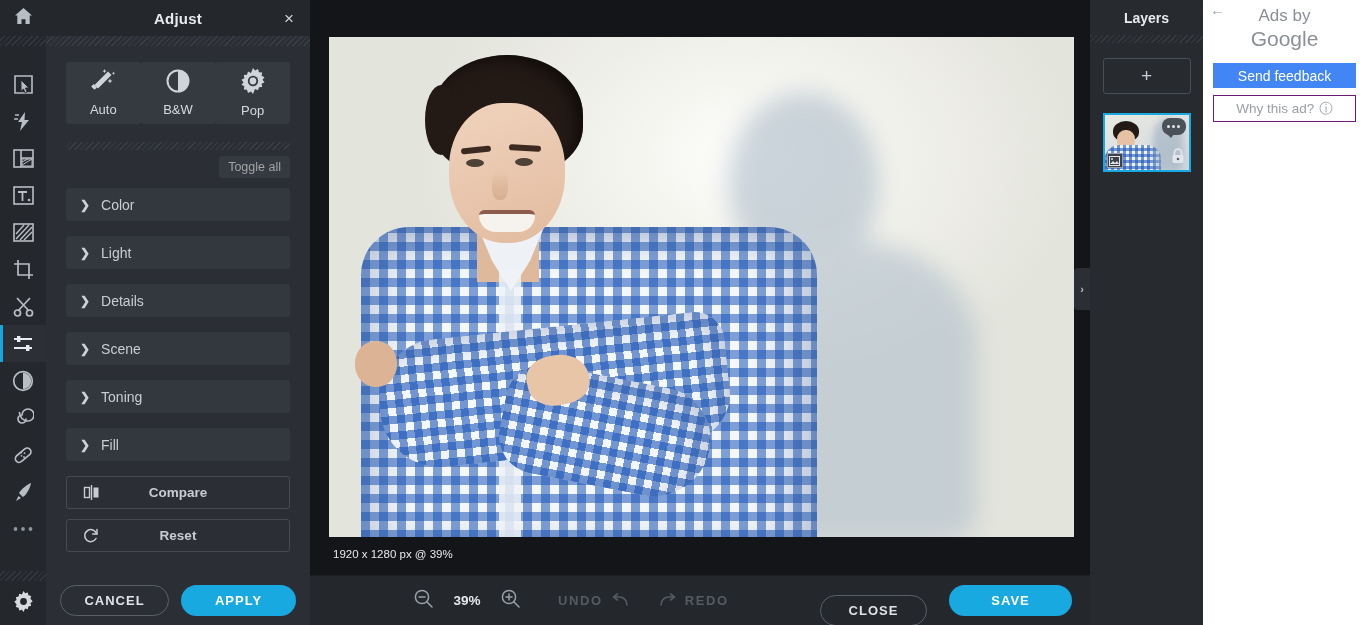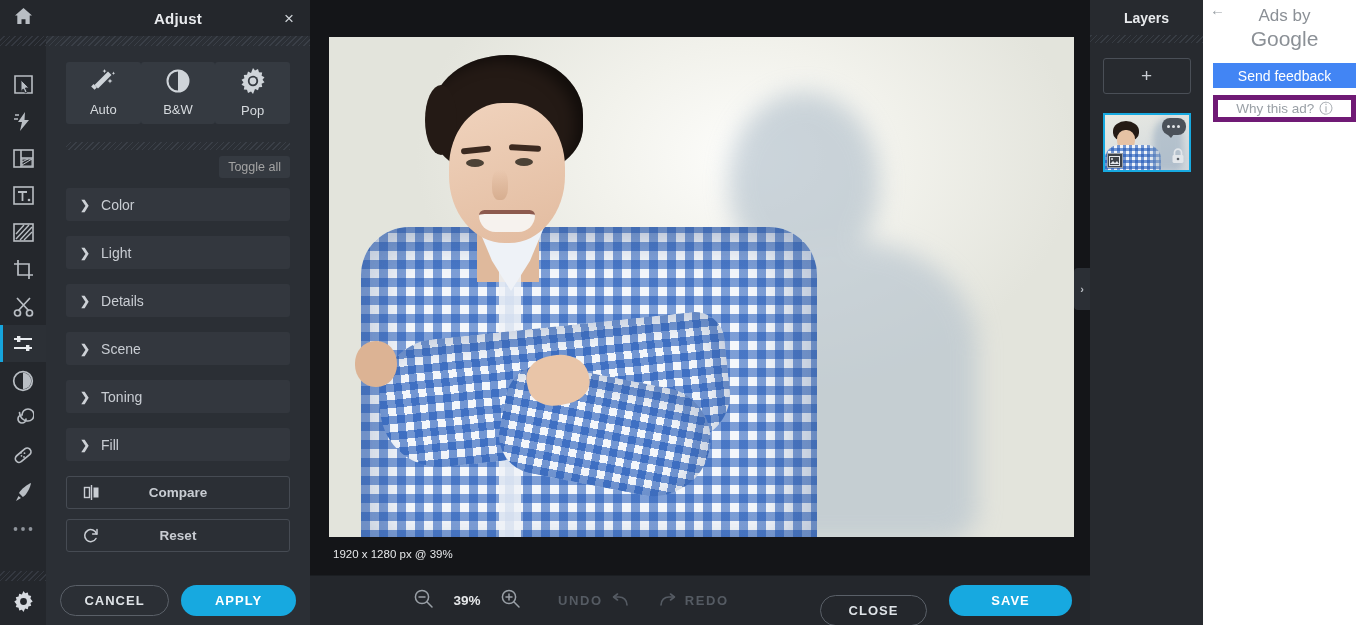--- a/index.html
+++ b/index.html
@@ -179,21 +179,21 @@
     position: relative; display: flex; flex-direction: column; align-items: center;
   }
   .ads-back { position: absolute; left: 7px; top: 2px; color: #9aa0a6; font-size: 15px; line-height: 1; }
   .ads-by { color: #8b9096; font-size: 17px; text-align: center; margin-top: 5px; line-height: 1.25; }
   .ads-google { color: #8b9096; font-size: 21px; text-align: center; line-height: 1.2; }
   .ads-feedback {
     width: 143px; height: 25px; background: #4285f4; color: #fff;
     display: flex; align-items: center; justify-content: center; font-size: 14px; margin-top: 12px;
   }
   .ads-why {
-    width: 143px; height: 27px; background: #fff; border: 5px solid #701a75;
+    width: 143px; height: 27px; background: #fff; border: 1px solid #701a75;
     display: flex; align-items: center; justify-content: center; gap: 5px;
     color: #9aa0a6; font-size: 13.5px; margin-top: 7px;
   }
 
   
   .ph-wall { position: absolute; inset: 0;
     background:
       radial-gradient(ellipse 330px 240px at 56% 24%, #fdfdfb 0%, #f2f2ec 45%, #e3e4dc 100%),
       #e6e7df;
   }

